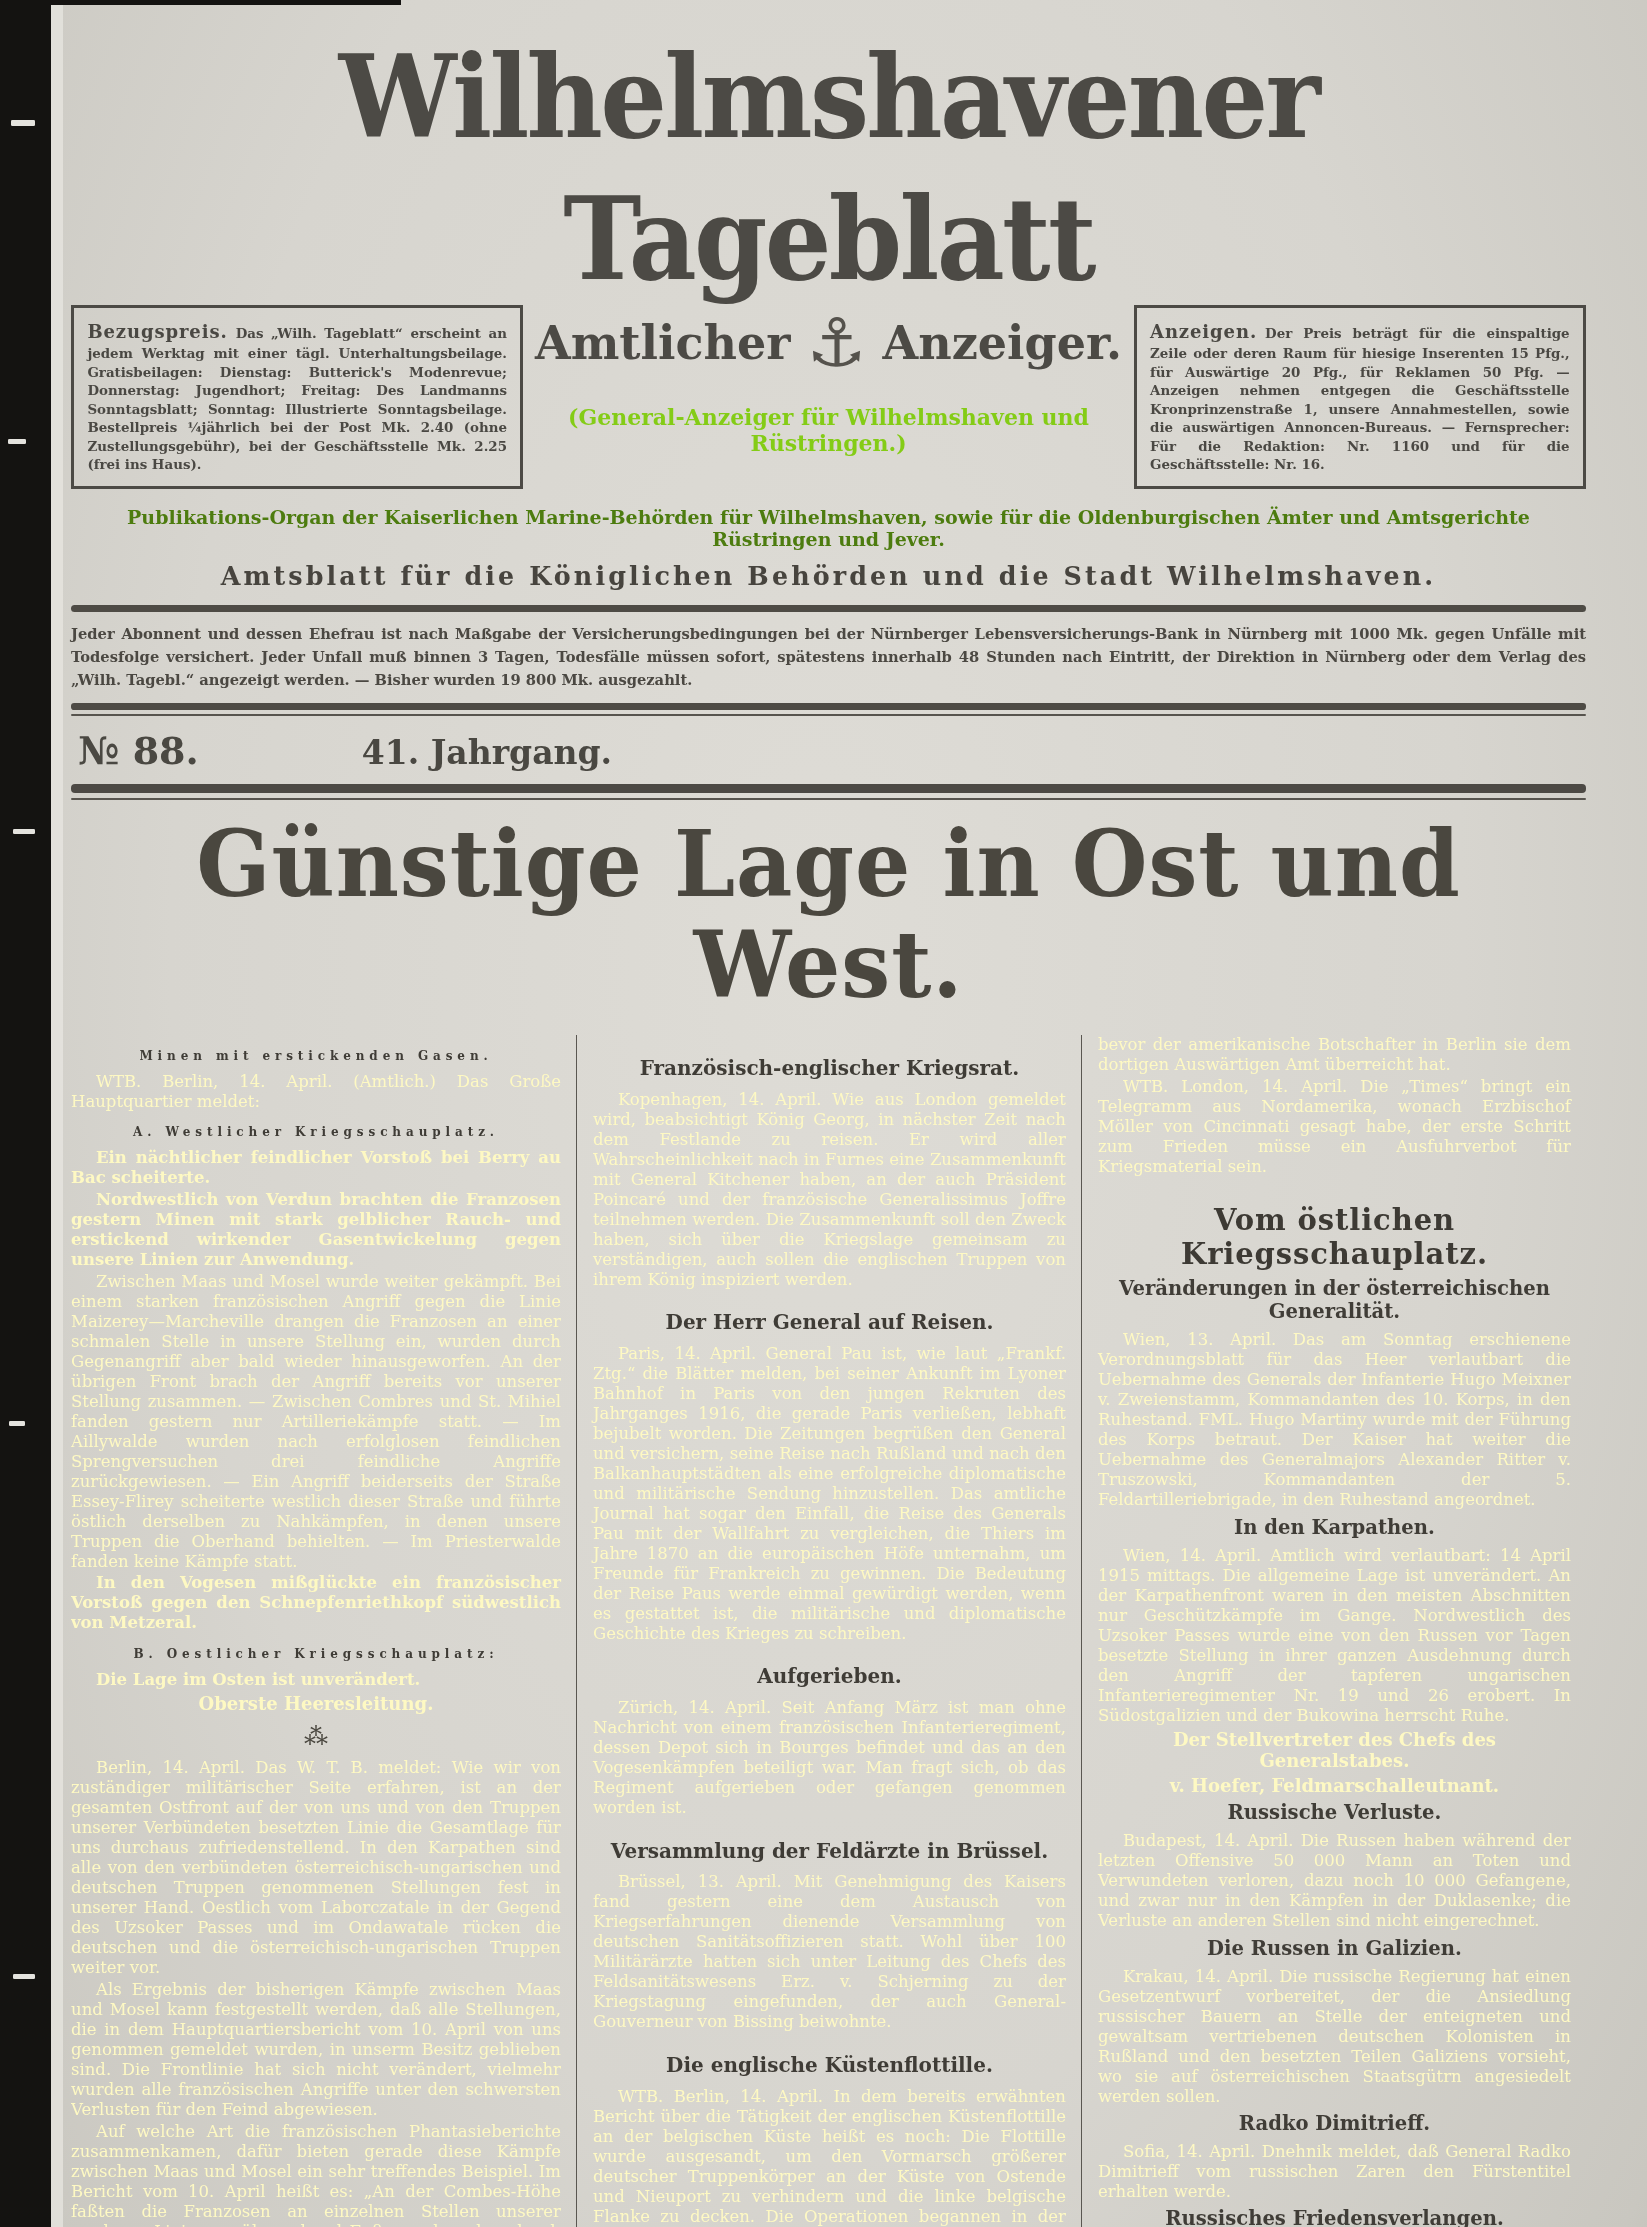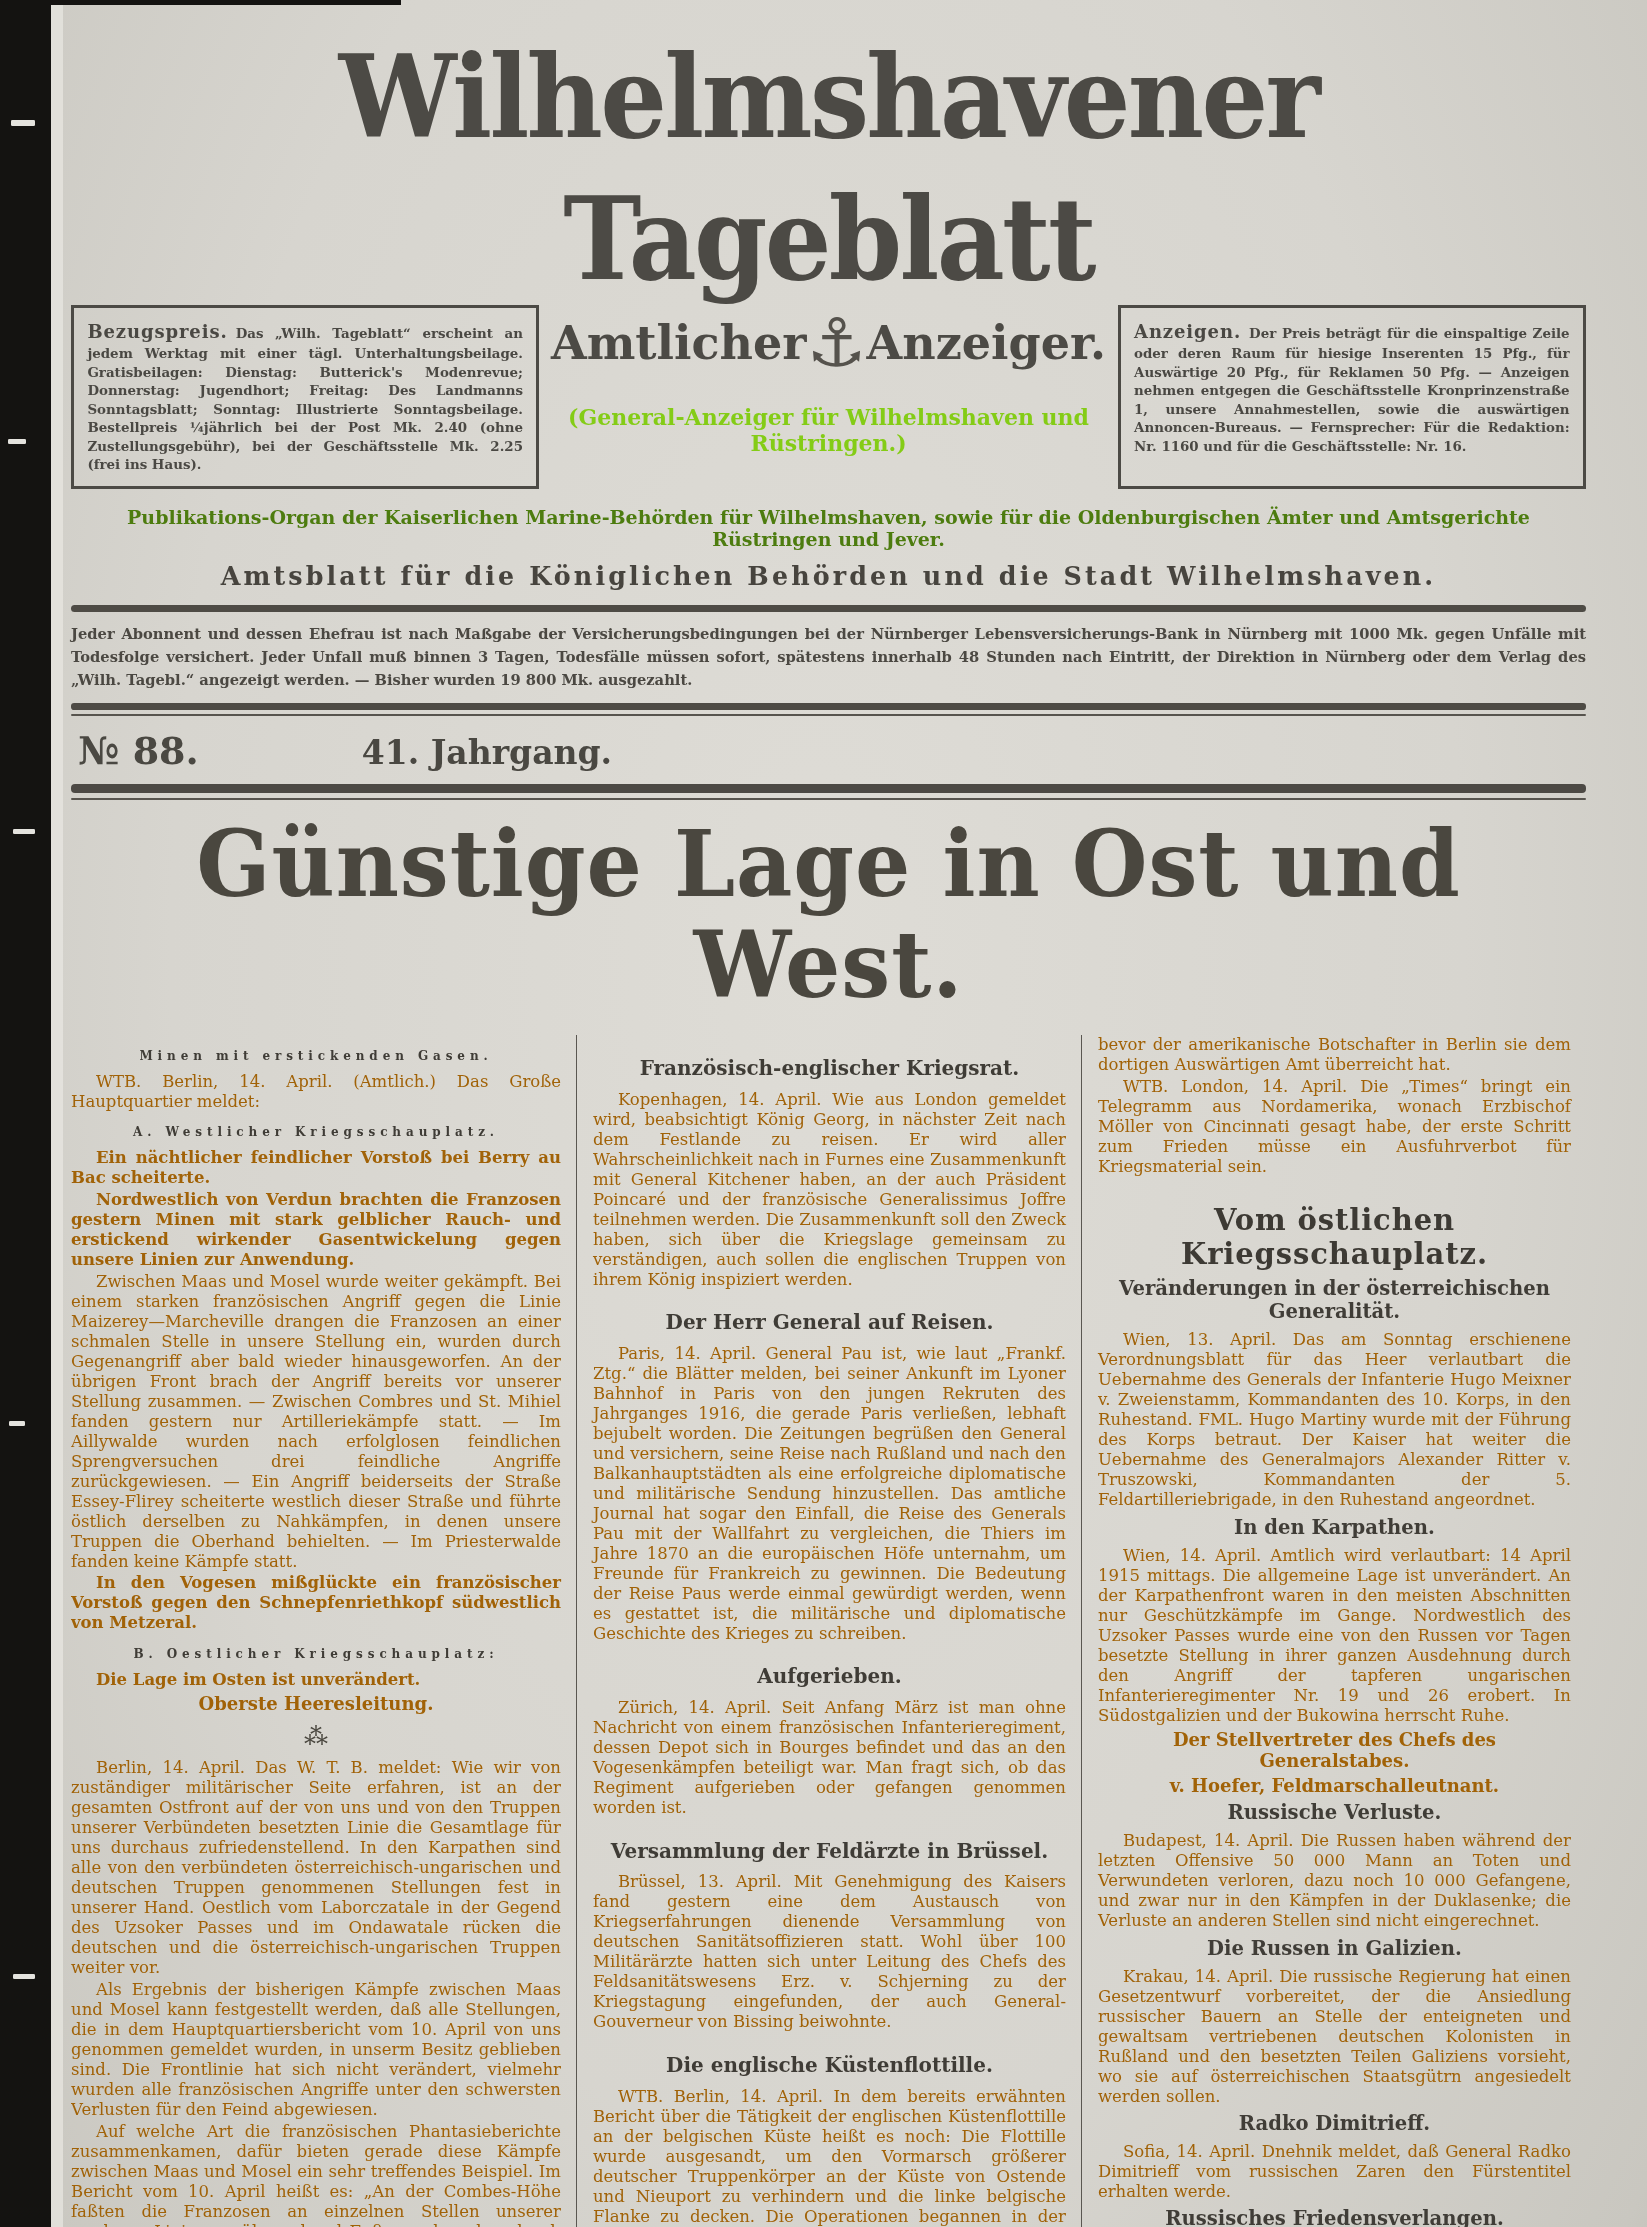--- a/index.html
+++ b/index.html
@@ -11,21 +11,21 @@
   .content{position:absolute;left:71px;top:0;width:1515px;}
   
   .masthead{padding-top:24.5px;text-align:center;font-weight:bold;font-size:105px;line-height:1.25;
             letter-spacing:-2.7px;color:#4c4a45;transform:scaleY(1.08);transform-origin:top;}
   
   .hdr-row{display:flex;align-items:stretch;margin-top:18px;gap:11.6px;}
   .hdr-box{border:3.1px solid #4c4a45;padding:11.6px 13.4px;width:499px;box-sizing:border-box;
            font-size:13.4px;font-weight:bold;line-height:1.38;text-align:justify;color:#4a4843;}
   .hdr-box .lead{font-size:18px;letter-spacing:0.9px;padding-right:8px;}
   .hdr-center{flex:1;text-align:center;}
-  .amtlicher{display:flex;justify-content:center;align-items:center;
+  .amtlicher{display:flex;justify-content:center;align-items:center;gap:16px;
              font-weight:bold;font-size:46px;color:#4c4a45;margin-top:4.5px;}
   .emblem{font-family:"DejaVu Sans",sans-serif;font-size:67px;line-height:1;color:#55524c;}
   .general-line{font-weight:bold;font-size:22px;margin-top:27px;color:#84cc16;}
   .organ-line{text-align:center;font-weight:bold;font-size:19px;margin-top:17px;color:#4d7c0f;}
   .amtsblatt-line{text-align:center;font-weight:bold;font-size:25.4px;letter-spacing:3.1px;margin-top:11.6px;color:#47443e;}
   .rule-thick{height:7.1px;background:#4e4b45;border-radius:3.6px;margin-top:13.4px;}
   .insurance{font-weight:bold;font-size:14.7px;line-height:1.55;text-align:justify;margin-top:11.6px;color:#4b4842;}
   .rule-duo{margin-top:11.6px;}
   .rule-duo .a{height:6.7px;background:#4e4b45;border-radius:3.1px;}
   .rule-duo .b{height:2.2px;background:#57544e;margin-top:4px;border-radius:1.3px;}
@@ -36,21 +36,21 @@
   .volume{width:285px;text-align:right;font-size:33px;font-weight:bold;color:#4a4842;}
   .rule-duo2 .a{height:9px;background:#4c4944;border-radius:4px;margin-top:10.7px;}
   .rule-duo2 .b{height:2.7px;background:#57544e;margin-top:4.5px;border-radius:1.3px;}
   
   .headline{text-align:center;font-weight:bold;font-size:87px;line-height:1.1;margin-top:12.5px;
             letter-spacing:0.9px;color:#4a473f;transform:scaleY(1.06);transform-origin:top;}
   
   .cols{display:flex;margin-top:31px;height:1675px;overflow:hidden;}
   .col{width:33.333%;box-sizing:border-box;padding-right:15px;overflow:hidden;}
   .col + .col{border-left:1.3px solid #5a5751;padding-left:16px;}
-  .blk{color:#a16207;}
+  .blk{color:#fef9c3;}
   .para,.para_b,.para_cont{font-size:16.5px;line-height:20px;text-align:justify;margin:0 0 1.8px 0;}
   .para{text-indent:25px;}
   .para_b{text-indent:25px;font-weight:bold;}
   .para_cont{text-indent:0;}
   .head_sp{text-align:center;font-weight:bold;font-size:12px;letter-spacing:4.9px;margin:13.4px 0 9px;color:#3f3c36;}
   .head{text-align:center;font-weight:bold;font-size:20px;margin:20.5px 0 9.8px;color:#3f3c36;}
   .head_big{text-align:center;font-weight:bold;font-size:29px;margin:26px 0 6.2px;letter-spacing:0.9px;color:#3d3a34;}
   .subhead{text-align:center;font-weight:bold;font-size:19.6px;margin:5.3px 0 7.1px;color:#403d37;}
   .sig{text-align:center;font-weight:bold;font-size:18px;margin:3.6px 0;}
   .stars{text-align:center;font-size:24px;margin:8px 0;color:#4a473f;}

